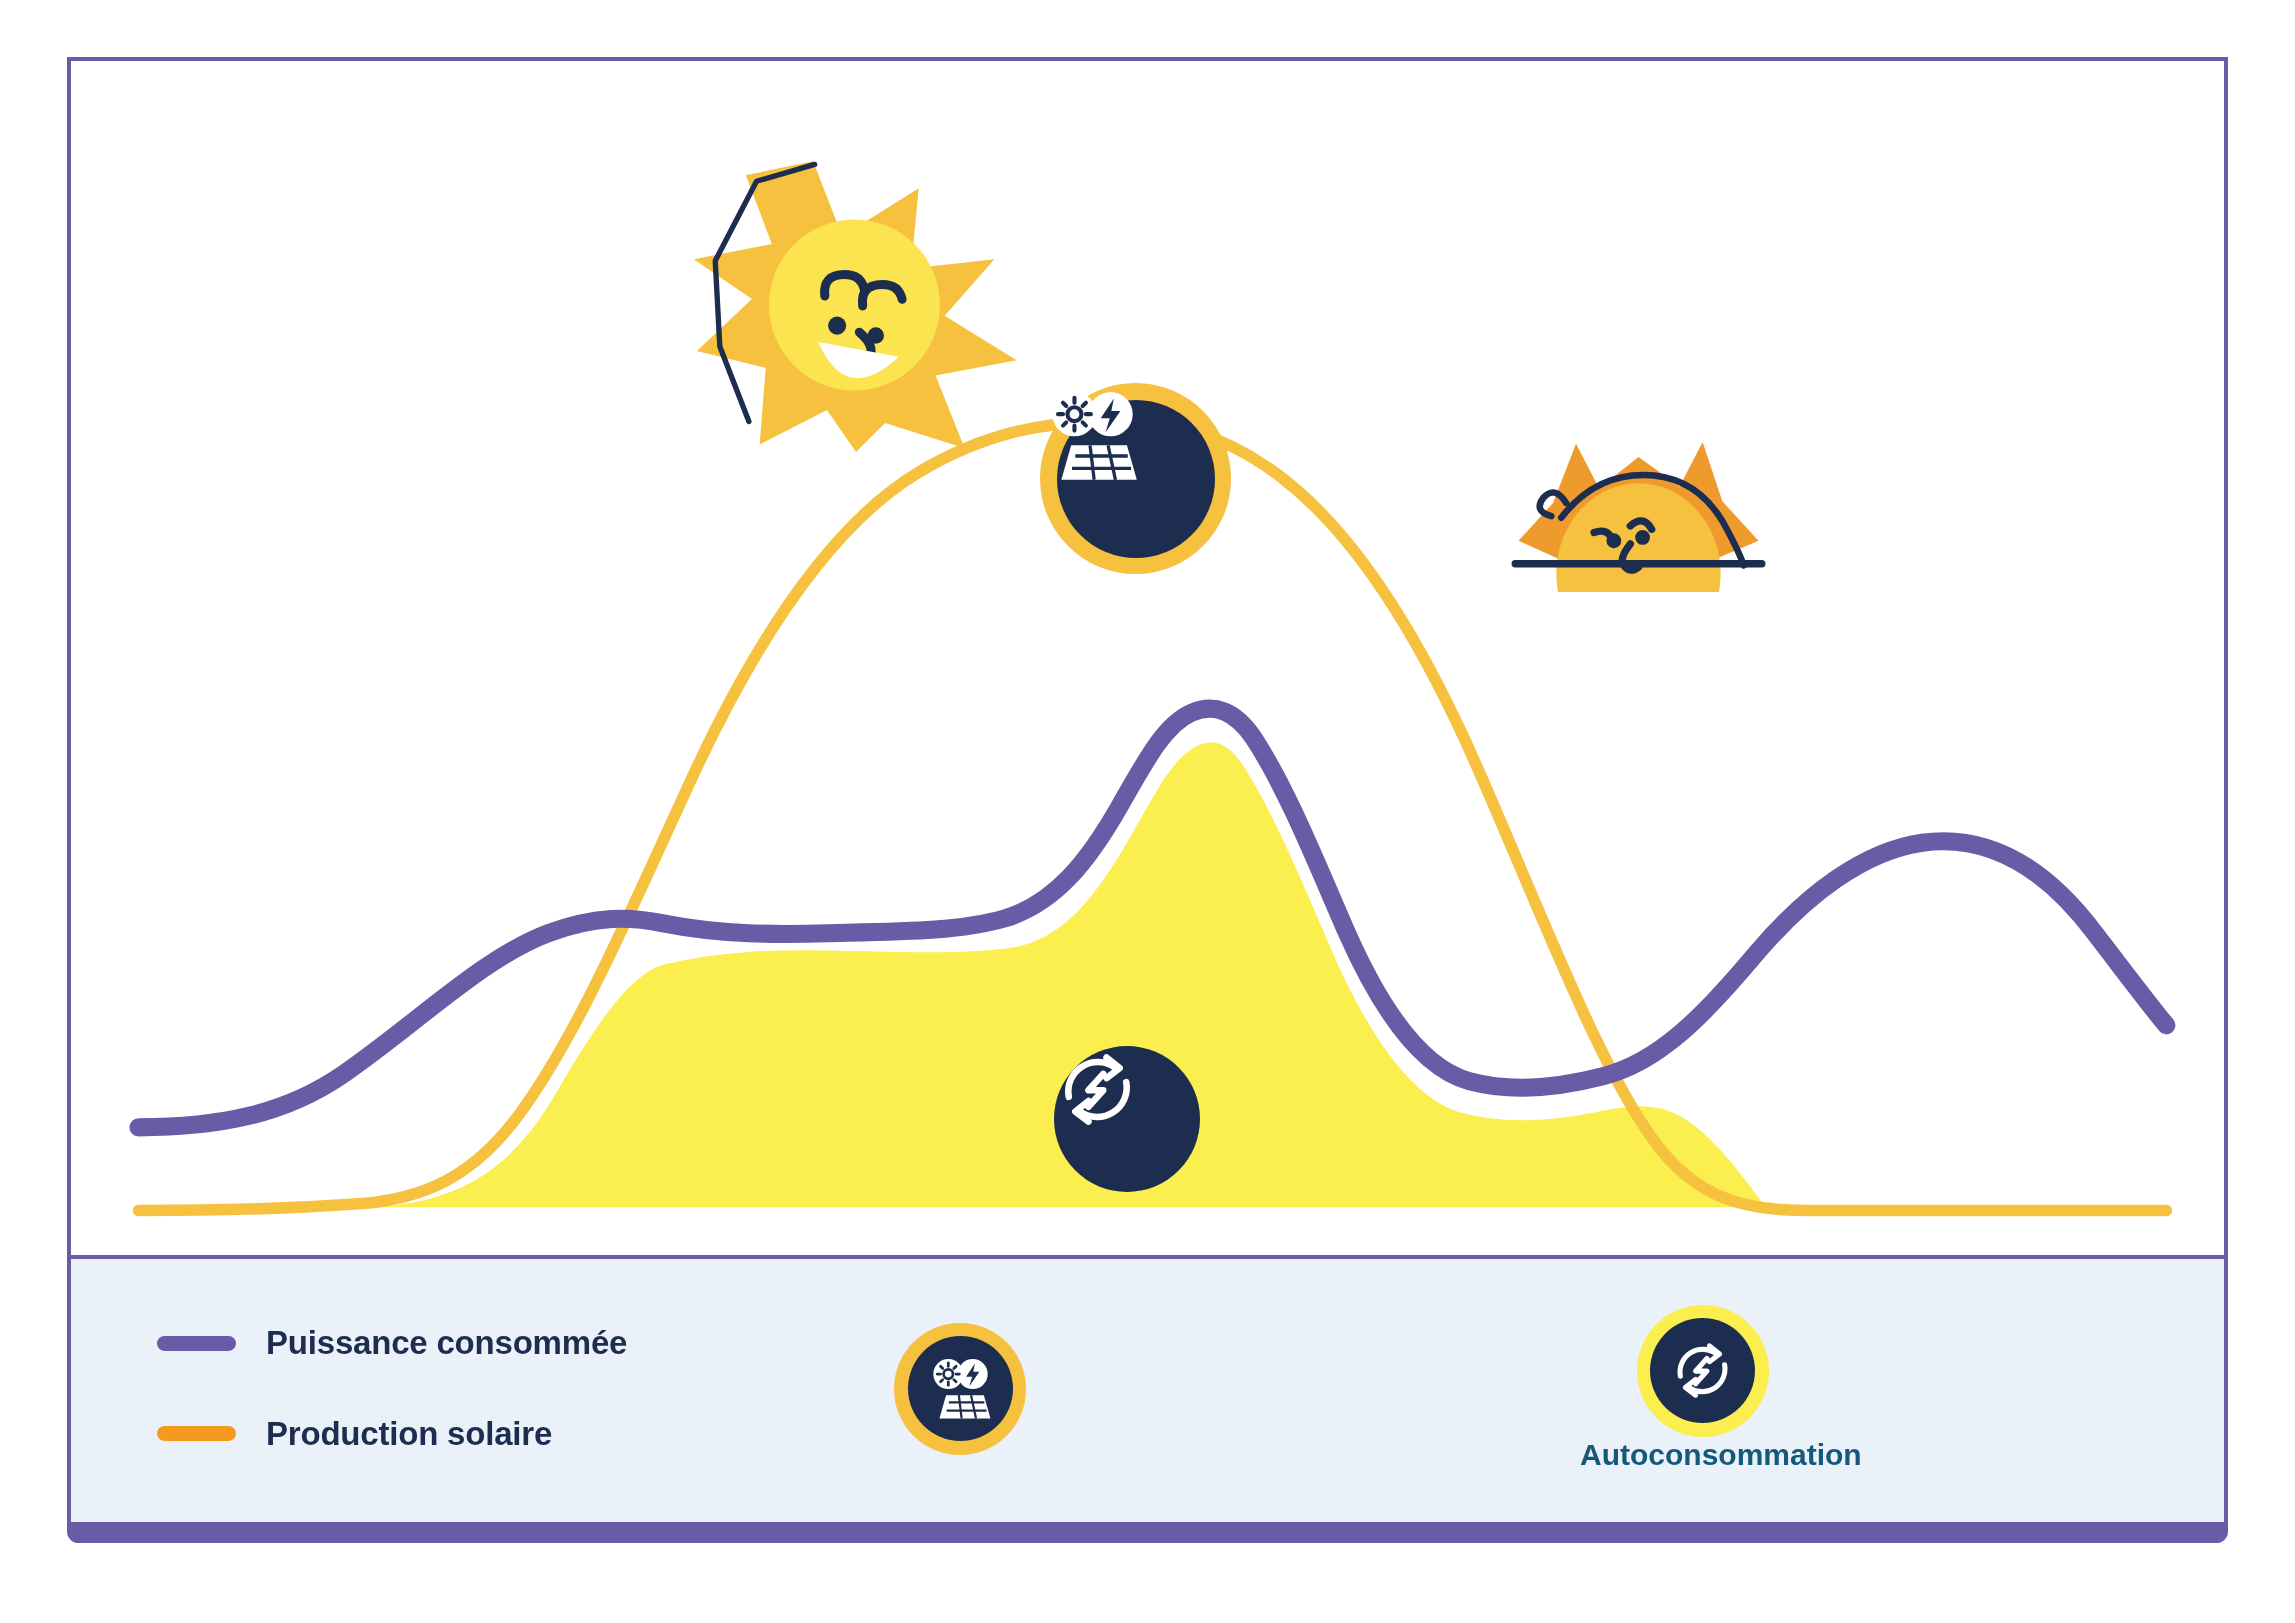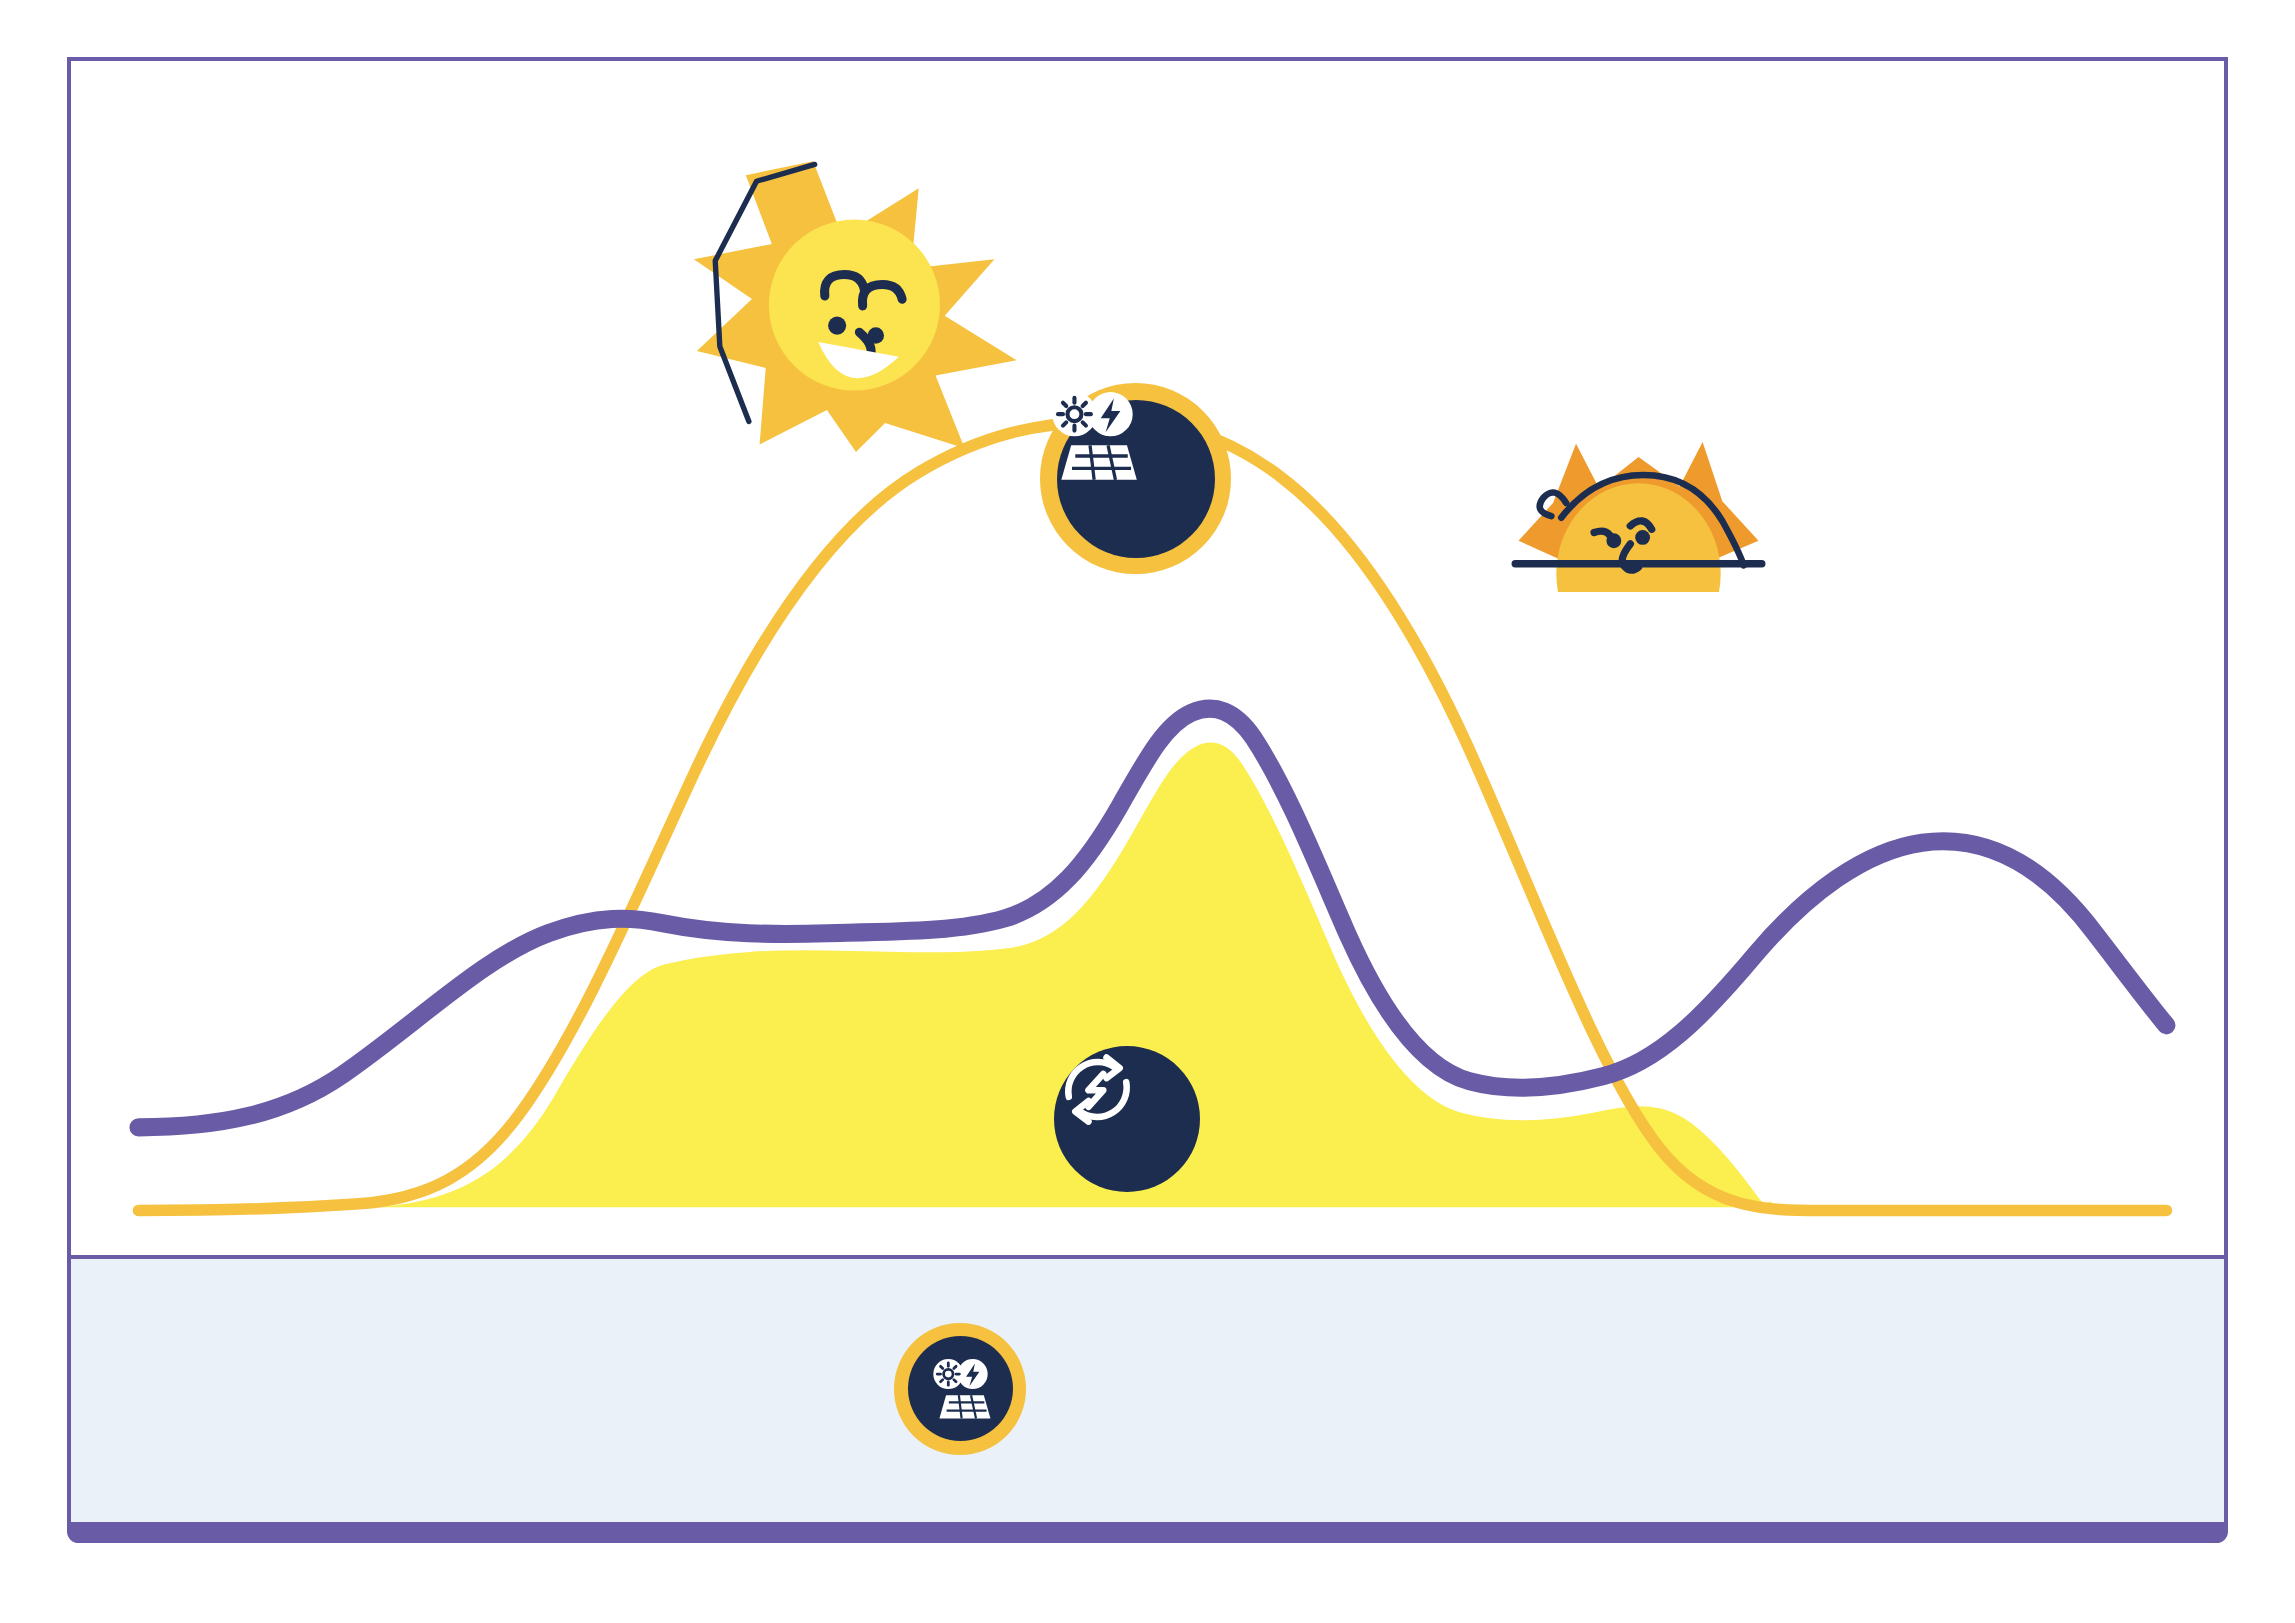--- a/index.html
+++ b/index.html
@@ -207,20 +207,30 @@
           <path d="M64,14 L80,27 L64,39" fill="none" stroke="#ffffff" stroke-width="8" stroke-linecap="round" stroke-linejoin="round"></path>
           <path d="M88,44 A36,36 0 0 1 32,80" fill="none" stroke="#ffffff" stroke-width="8" stroke-linecap="round"></path>
           <path d="M42,67 L26,80 L42,92" fill="none" stroke="#ffffff" stroke-width="8" stroke-linecap="round" stroke-linejoin="round"></path>
           <path d="M60,34 L42,54 L60,54 L42,74" fill="none" stroke="#ffffff" stroke-width="8" stroke-linecap="round" stroke-linejoin="round"></path>
         </svg>
       </div>
     </div>
 
     <div id="legend-panel">
 
+      <div id="legend-lines" class="legend-col">
+        <div class="legend-line-row">
+          <span class="line-swatch" style="background:#6a5ba6;"></span>
+          <span class="line-label">Puissance consommée</span>
+        </div>
+        <div class="legend-line-row">
+          <span class="line-swatch" style="background:#f59a1e;"></span>
+          <span class="line-label">Production solaire</span>
+        </div>
+      </div>
 
       <div id="legend-pv" class="legend-col">
         <div class="badge-ring" style="width:132px;height:132px;background:#f5c13e;">
           <div class="badge-core" style="width:105px;height:105px;">
             <svg width="71" height="71" viewBox="0 0 128 128">
               <circle cx="42" cy="38" r="27" fill="#ffffff"></circle>
               <circle cx="86" cy="38" r="27" fill="#ffffff"></circle>
               <circle cx="42" cy="38" r="8.5" fill="none" stroke="#1d2d50" stroke-width="5"></circle>
               <g stroke="#1d2d50" stroke-width="5" stroke-linecap="round">
                 <line x1="42" y1="18" x2="42" y2="24"></line>
@@ -238,19 +248,33 @@
                 <line x1="43" y1="89" x2="107" y2="89"></line>
                 <line x1="39" y1="104" x2="111" y2="104"></line>
                 <line x1="61" y1="76" x2="66" y2="118"></line>
                 <line x1="83" y1="76" x2="92" y2="118"></line>
               </g>
             </svg>
           </div>
         </div>
       </div>
 
+      <div id="legend-auto" class="legend-col">
+        <div class="badge-ring" style="width:132px;height:132px;background:#fbee4f;">
+          <div class="badge-core" style="width:105px;height:105px;">
+            <svg width="67" height="67" viewBox="0 0 106 106">
+              <path d="M18,62 A36,36 0 0 1 74,26" fill="none" stroke="#ffffff" stroke-width="8" stroke-linecap="round"></path>
+              <path d="M64,14 L80,27 L64,39" fill="none" stroke="#ffffff" stroke-width="8" stroke-linecap="round" stroke-linejoin="round"></path>
+              <path d="M88,44 A36,36 0 0 1 32,80" fill="none" stroke="#ffffff" stroke-width="8" stroke-linecap="round"></path>
+              <path d="M42,67 L26,80 L42,92" fill="none" stroke="#ffffff" stroke-width="8" stroke-linecap="round" stroke-linejoin="round"></path>
+              <path d="M60,34 L42,54 L60,54 L42,74" fill="none" stroke="#ffffff" stroke-width="8" stroke-linecap="round" stroke-linejoin="round"></path>
+            </svg>
+          </div>
+        </div>
+        <span class="legend-text">Autoconsommation</span>
+      </div>
 
     </div>
   </div>
 
   <div id="bottom-bar"></div>
 </div>
 
 
 </body></html>

